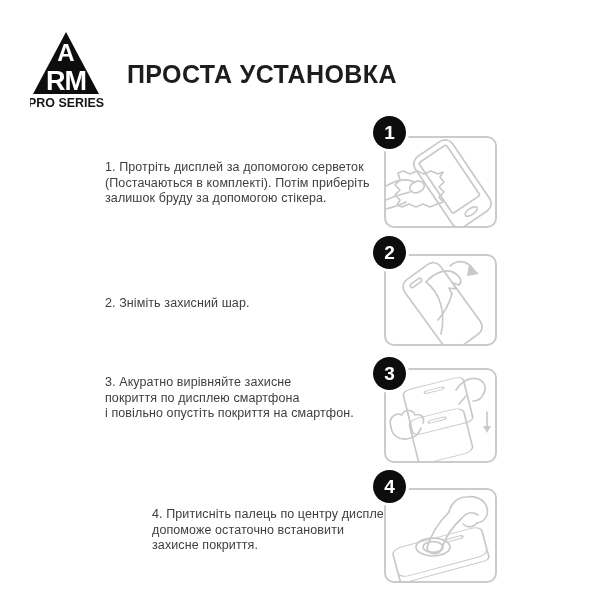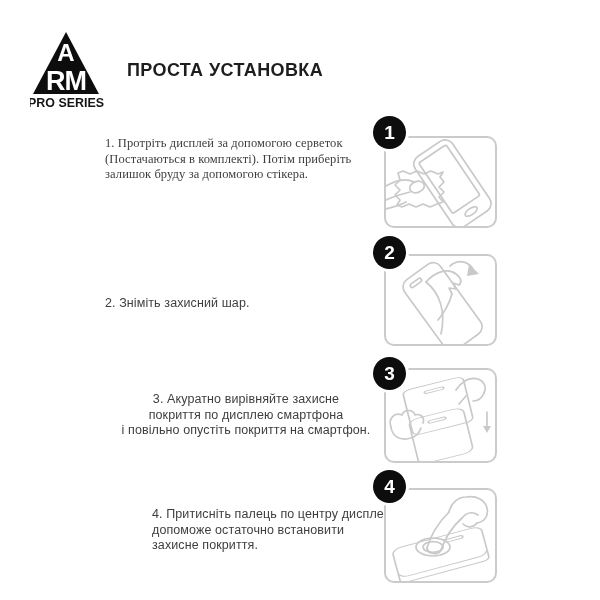--- a/index.html
+++ b/index.html
@@ -3,28 +3,28 @@
 <meta charset="utf-8">
 <style>
   html,body{margin:0;padding:0;}
   body{
     width:600px;height:600px;background:#ffffff;position:relative;overflow:hidden;
     font-family:"Liberation Sans", sans-serif;
   }
   .logo{position:absolute;left:30px;top:29px;width:80px;height:80px;}
   .page-title{
     position:absolute;left:127px;top:60px;
-    font-size:18px;font-weight:800;color:#1d1d1d;letter-spacing:.4px;
+    font-size:25px;font-weight:800;color:#1d1d1d;letter-spacing:.4px;
   }
   .step-text{
     position:absolute;left:105px;width:282px;
     font-size:12.5px;line-height:15.5px;color:#3e3e3e;
     white-space:pre-line;letter-spacing:.1px;
   }
-  .t1{top:136px;font-family:Liberation Serif, serif;} .t2{top:296px;} .t3{top:392px;text-align:center;} .t4{top:507px;margin-left:47px;}
+  .t1{top:160px;} .t2{top:296px;} .t3{top:375px;} .t4{top:507px;margin-left:47px;}
   .illus-box{
     position:absolute;left:384px;width:109px;background:#fff;
     border:2px solid #cbcbcb;border-radius:10px;
   }
   .b1{top:136px;height:88px;} .b2{top:254px;height:88px;}
   .b3{top:368px;height:91px;} .b4{top:488px;height:91px;}
   .badge{
     position:absolute;left:373px;width:33px;height:33px;border-radius:50%;
     background:#0d0d0d;color:#ffffff;font-weight:bold;font-size:19px;
     display:flex;align-items:center;justify-content:center;

